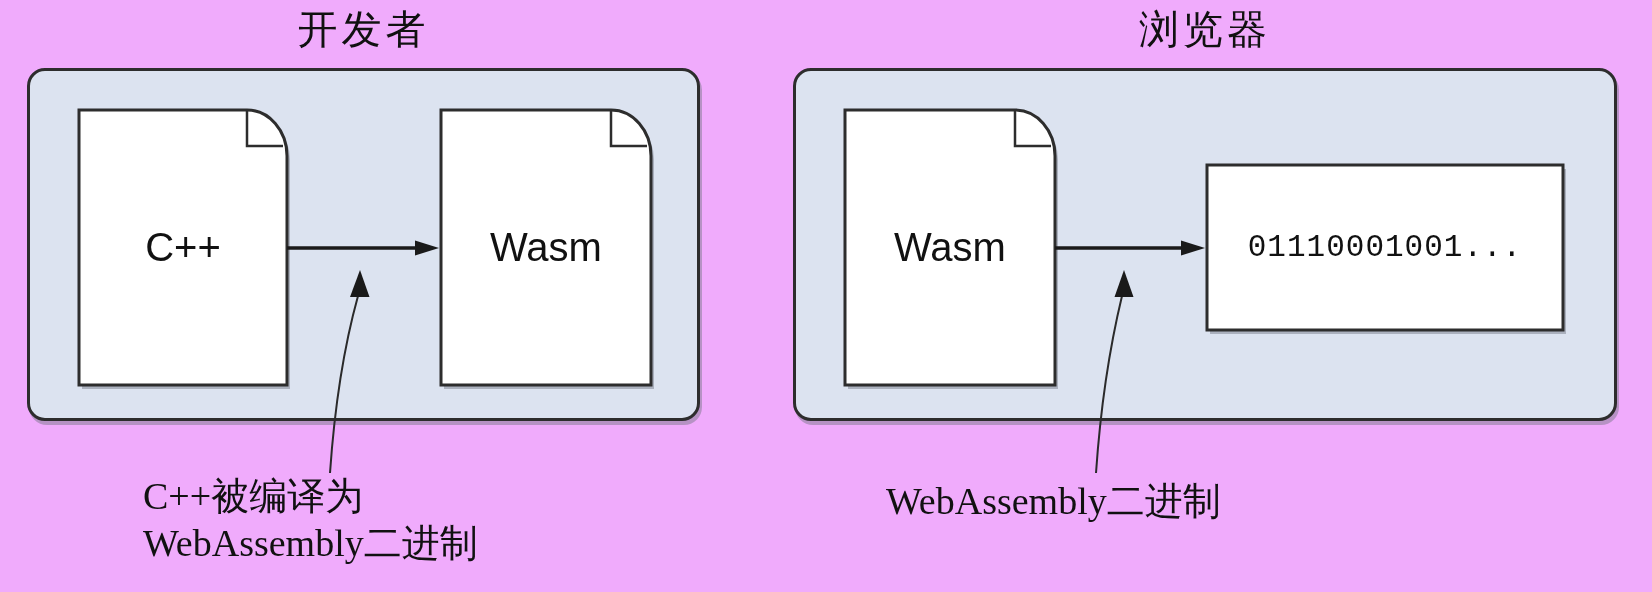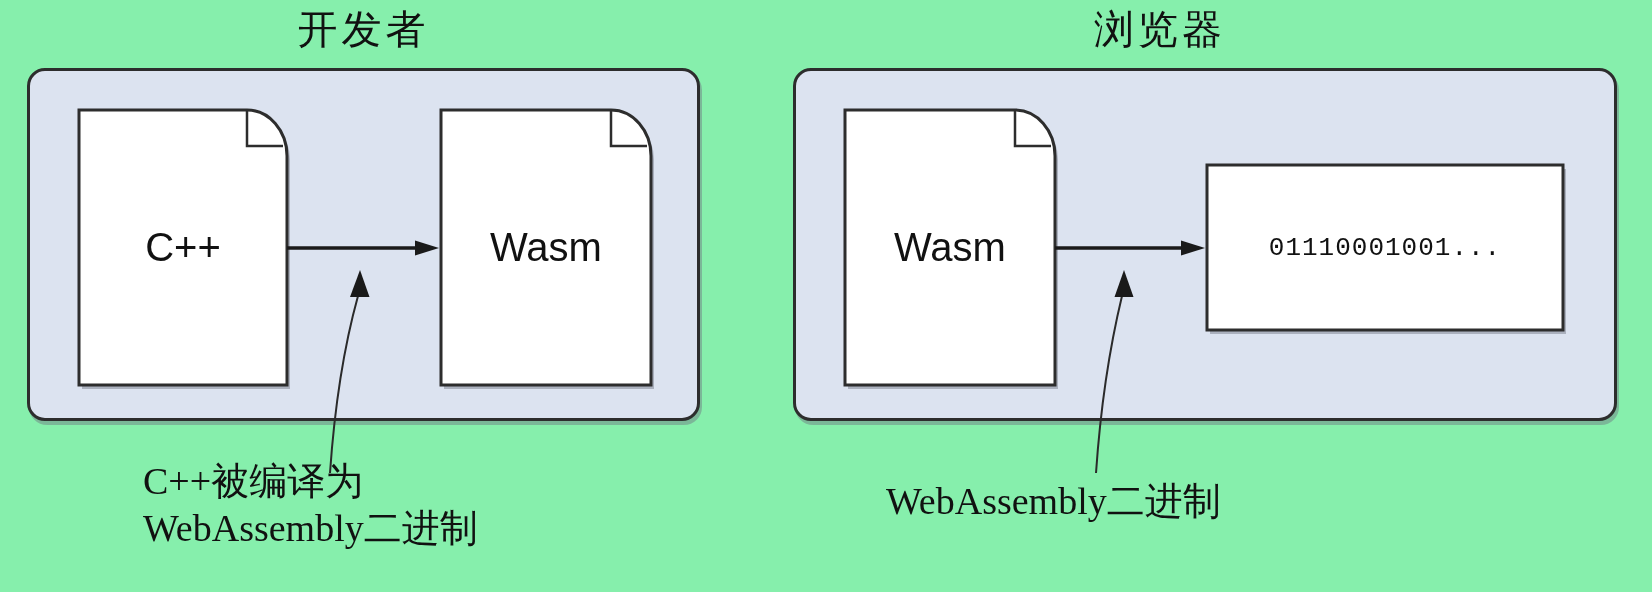--- a/index.html
+++ b/index.html
@@ -5,21 +5,21 @@
   html, body {
     margin: 0;
     padding: 0;
     background: #ffffff;
     font-family: "Liberation Serif", serif;
   }
   .canvas {
     position: relative;
     width: 1652px;
     height: 592px;
-    background: #86efac;
+    background: #f0abfc;
     overflow: hidden;
   }
   .panel {
     position: absolute;
     top: 68px;
     height: 353px;
     background: #dce3f0;
     border: 3px solid #2d2d2d;
     border-radius: 18px;
     box-shadow: 2px 4px 0 rgba(110,116,128,0.45);
@@ -31,21 +31,21 @@
   .panel-title {
     position: absolute;
     top: 2px;
     text-align: center;
     font-size: 40px;
     color: #111111;
     font-family: "Liberation Serif", serif;
     letter-spacing: 4px;
   }
   #title-developer { left: 27px;  width: 673px; }
-  #title-browser   { left: 748px; width: 824px; }
+  #title-browser   { left: 793px; width: 824px; }
 
   svg.overlay {
     position: absolute;
     left: 0; top: 0;
     width: 1652px;
     height: 592px;
   }
   .doc-shadow { fill: rgba(110,116,128,0.45); stroke: none; }
   .doc-shape  { fill: #ffffff; stroke: #2d2d2d; stroke-width: 3; }
   .doc-fold   { fill: none;    stroke: #2d2d2d; stroke-width: 2.5; }
@@ -61,34 +61,34 @@
     font-family: "Liberation Sans", sans-serif;
     font-size: 40px;
     color: #111111;
   }
   #label-cpp        { left: 79px;  top: 110px; width: 208px; height: 275px; }
   #label-wasm-dev   { left: 441px; top: 110px; width: 210px; height: 275px; }
   #label-wasm-brow  { left: 845px; top: 110px; width: 210px; height: 275px; }
   #label-binary     {
     left: 1207px; top: 165px; width: 356px; height: 165px;
     font-family: "Liberation Mono", monospace;
-    font-size: 26px;
+    font-size: 31px;
     letter-spacing: 1px;
     border-radius: 32px;
   }
 
   .annotation {
     position: absolute;
     font-family: "Liberation Serif", serif;
     font-size: 38px;
     line-height: 47px;
     color: #111111;
     white-space: nowrap;
   }
-  #annotation-left  { left: 143px; top: 458px; }
+  #annotation-left  { left: 143px; top: 473px; }
   #annotation-right { left: 886px; top: 478px; }
 </style>
 </head>
 <body>
 
 <div class="canvas">
 
   <div class="panel-title" id="title-developer">开发者</div>
   <div class="panel-title" id="title-browser">浏览器</div>
 

